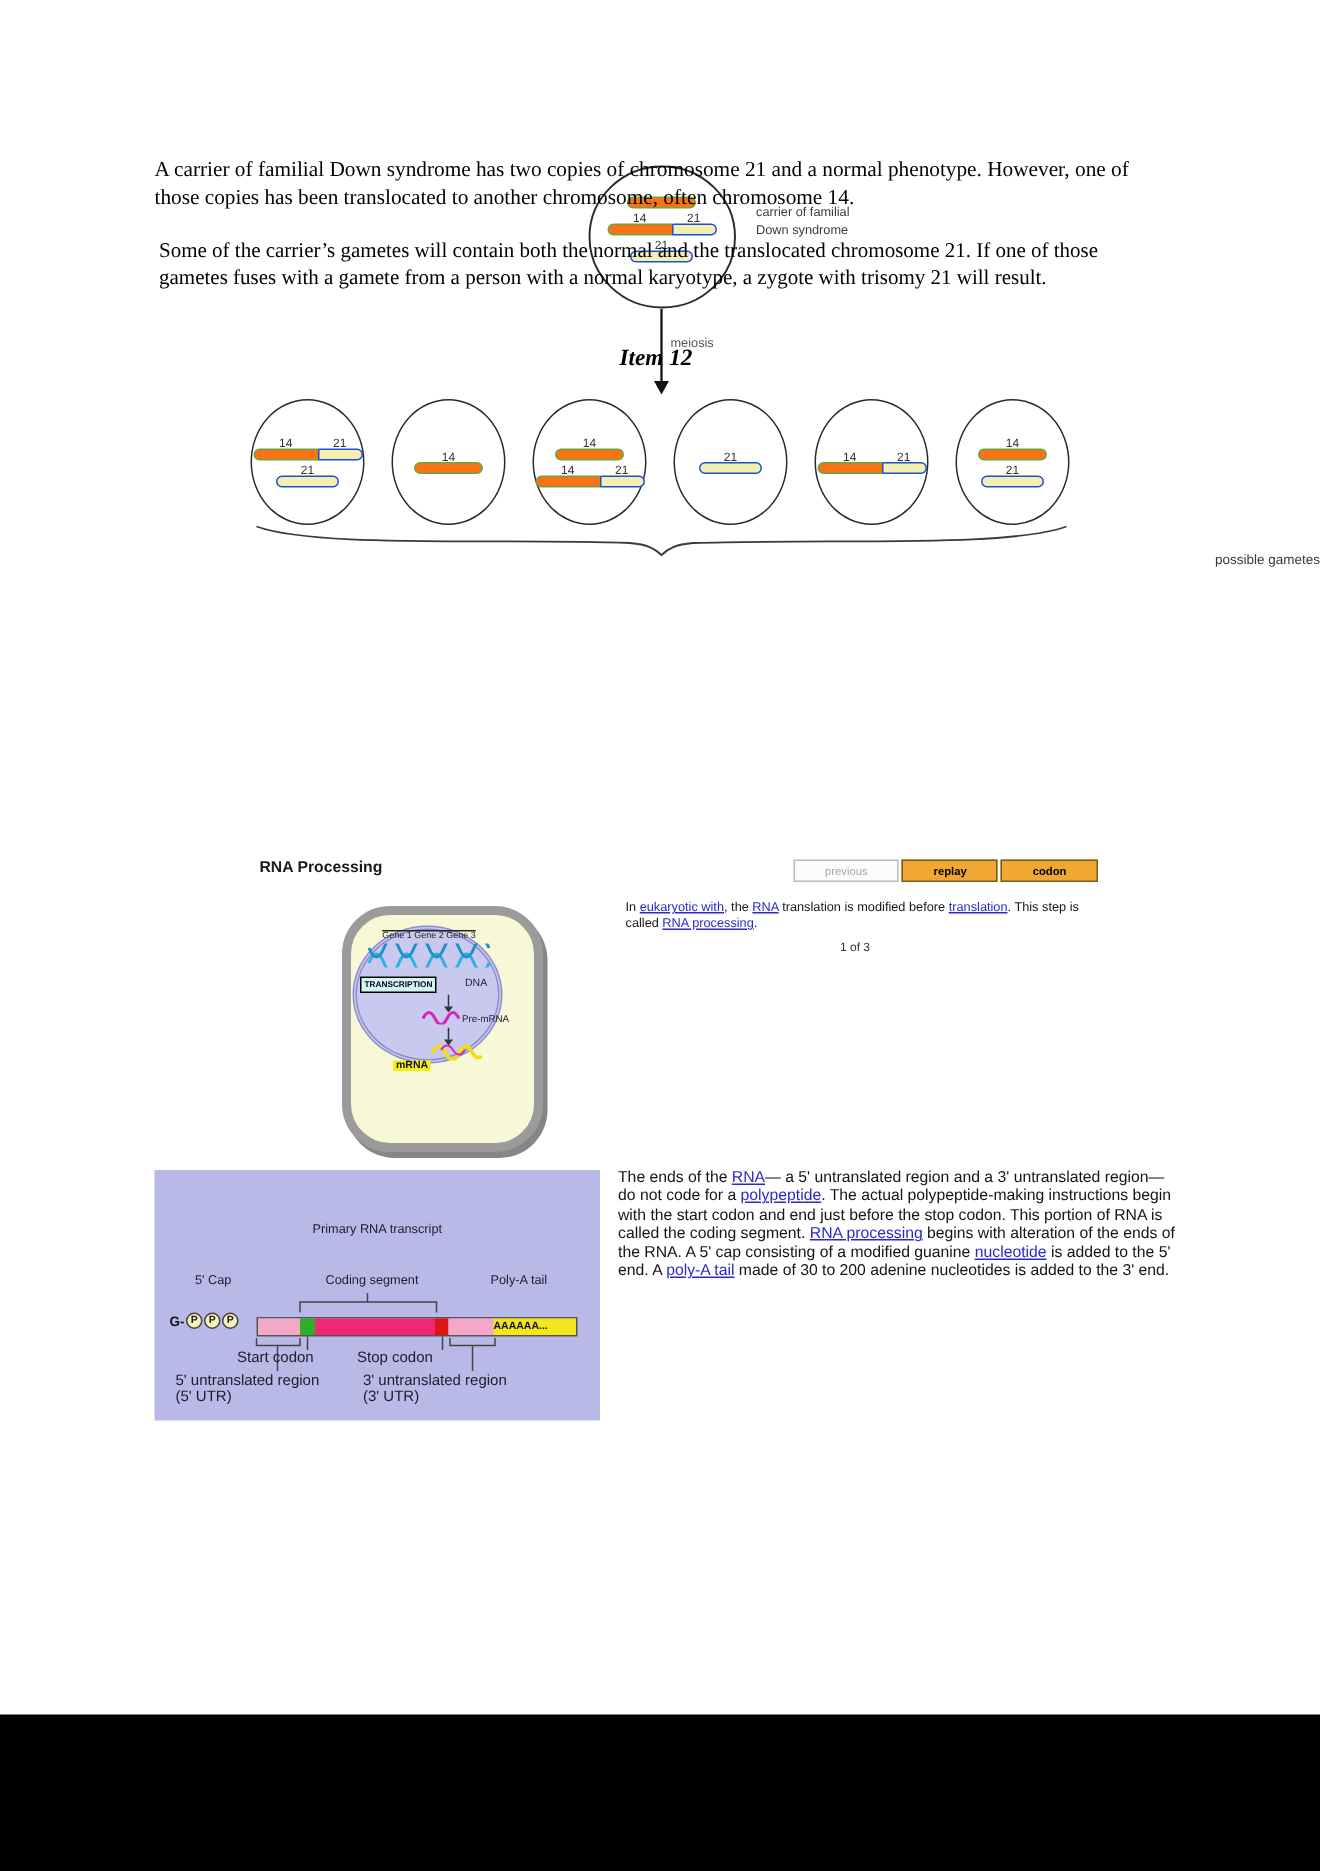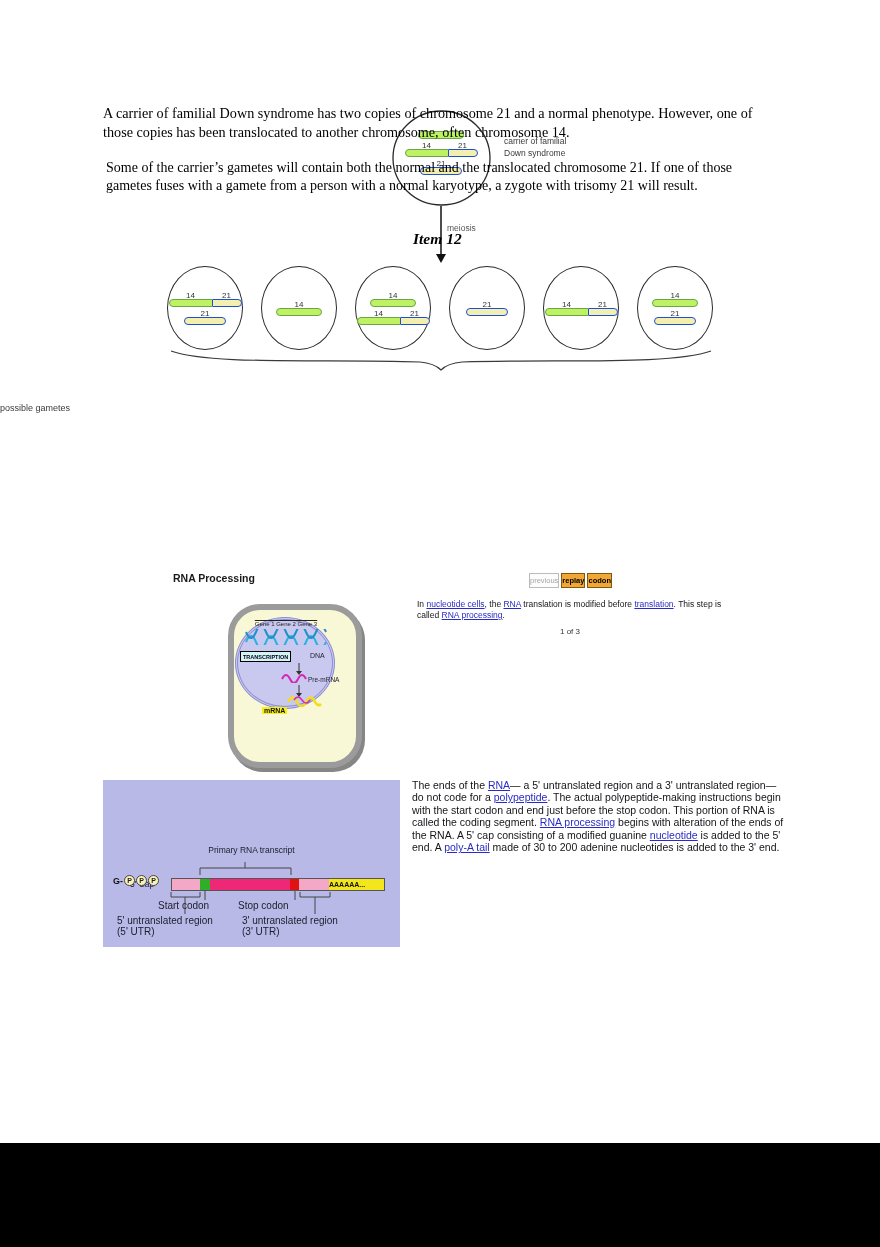--- a/index.html
+++ b/index.html
@@ -17,31 +17,31 @@
   #carrier-label{position:absolute;left:504px;top:136px;font-size:8.5px;line-height:11.5px;color:#3a3a3a;z-index:3;}
   #meiosis-label{position:absolute;left:447px;top:223px;font-size:8.5px;color:#555;z-index:5;}
   #item-heading{position:absolute;left:413px;top:230px;font-size:15.5px;font-weight:bold;z-index:4;font-style:italic;}
 
   
   #gametes{position:absolute;left:167px;top:266px;width:546px;display:flex;justify-content:space-between;z-index:1;}
   .gamete{width:76px;height:84px;border:1.4px solid #2a2a2a;border-radius:50%;
           display:flex;align-items:center;justify-content:center;box-sizing:border-box;}
   .chrom-row{display:flex;justify-content:center;padding-top:9px;position:relative;margin-bottom:1px;}
   .seg{position:relative;height:8px;box-sizing:border-box;}
-  .seg-g{background:#bef264;border:1px solid #69a744;width:44px;}
+  .seg-g{background:#f97316;border:1px solid #69a744;width:44px;}
   .seg-y{background:#f3efae;border:1px solid #1d4ed8;width:30px;}
   .seg:first-child{border-radius:4px 1px 1px 4px;}
   .seg + .seg{border-radius:1px 4px 4px 1px;margin-left:-1px;}
   .seg:only-child{border-radius:4px;}
   .seg-g:only-child{width:46px;}
   .seg-y:only-child{width:42px;}
   .seg-label{position:absolute;top:-9.5px;left:50%;transform:translateX(-50%);
              font-size:8px;line-height:9px;color:#333;white-space:nowrap;}
-  #possible-gametes{position:absolute;left:0;top:368px;width:880px;text-align:left;
-                    font-size:9px;color:#3a3a3a;z-index:1;margin-top:35px;}
+  #possible-gametes{position:absolute;left:0;top:368px;width:880px;text-align:right;
+                    font-size:9px;color:#3a3a3a;z-index:1;}
 
   
   #rna-heading{position:absolute;left:173px;top:572px;font-size:10.5px;font-weight:bold;color:#1a1a1a;}
   #cell{position:absolute;left:228px;top:604px;width:134px;height:164px;background:#f8f8d6;
         border:6px solid #9b9b9b;border-radius:32px;box-shadow:3px 4px 0 #868686;box-sizing:border-box;z-index:1;}
   #nucleus{position:absolute;left:1px;top:7px;width:100px;height:92px;background:#c9c9f0;
            border:3px double #8d8dd2;border-radius:50%;box-sizing:border-box;}
   #genes{position:absolute;left:4px;top:11px;width:96px;text-align:center;font-size:6px;
          color:#222;white-space:nowrap;text-decoration:overline;}
   #dna-svg{position:absolute;left:10px;top:19px;}
@@ -51,31 +51,31 @@
   .mini-arrow{position:absolute;}
   #arrow1{left:60px;top:53px;}
   #arrow2{left:60px;top:75px;}
   #premrna-svg{position:absolute;left:46px;top:63px;}
   #premrna-label{position:absolute;left:74px;top:66px;font-size:6.5px;color:#223;}
   #mrna-svg{position:absolute;left:52px;top:85px;}
   #mrna-label{position:absolute;left:28px;top:97px;font-size:7px;font-weight:bold;
               background:#f6ee1c;padding:0 2px;color:#111;}
 
   #nav{position:absolute;left:529px;top:573px;display:flex;gap:2px;z-index:1;}
-  .nav-btn{font-size:7.5px;padding:2px 0;border:1px solid;font-family:"Liberation Sans",sans-serif;cursor:pointer;}
+  .nav-btn{font-size:7.5px;padding:2px 20px;border:1px solid;font-family:"Liberation Sans",sans-serif;cursor:pointer;}
   #btn-previous{background:#fcfcfc;border-color:#bbb;color:#a6a6a6;}
   #btn-replay,#btn-next{background:#f0a733;border-color:#7c5a14;color:#000;font-weight:bold;}
   #page-indicator{position:absolute;left:529px;top:591px;width:82px;text-align:center;font-size:8px;color:#333;margin-top:36px;}
   #rna-intro{position:absolute;left:417px;top:599px;width:308px;font-size:8.5px;line-height:11px;color:#16161a;}
   .lnk{color:#2a2ac8;text-decoration:underline;cursor:pointer;}
 
   
   #transcript-panel{position:absolute;left:103px;top:780px;width:297px;height:167px;background:#b9b9e8;}
   #tp-svg{position:absolute;left:0;top:0;}
-  .tp-text{position:absolute;font-size:8.5px;color:#1c1c2a;margin-top:31px;}
+  .tp-text{position:absolute;font-size:8.5px;color:#1c1c2a;}
   #tp-title{left:0;top:34px;width:100%;text-align:center;}
   #cap-label{left:27px;top:68px;}
   #coding-label{left:60px;top:68px;width:170px;text-align:center;}
   #polya-label{left:224px;top:68px;}
   #gppp{position:absolute;left:10px;top:95px;display:flex;align-items:center;font-size:9px;font-weight:bold;color:#111;}
   .p-circle{width:11px;height:11px;border-radius:50%;background:#f6f2ba;border:1px solid #444;
             font-size:7px;font-weight:bold;display:flex;align-items:center;justify-content:center;
             margin-left:1px;color:#222;box-sizing:border-box;}
   #bar{position:absolute;left:68px;top:98px;height:11px;display:flex;border:1px solid #555;box-sizing:content-box;}
   .bar-seg{height:100%;}
@@ -252,21 +252,21 @@
     <div id="mrna-label">mRNA</div>
   </div>
 
   <div id="nav">
     <button id="btn-previous" class="nav-btn">previous</button>
     <button id="btn-replay" class="nav-btn">replay</button>
     <button id="btn-next" class="nav-btn">codon</button>
   </div>
   <div id="page-indicator">1 of 3</div>
 
-  <div id="rna-intro"><span>In </span><span class="lnk">nucleotide cells</span><span>, the </span><span class="lnk">RNA</span><span> translation is modified before </span><span class="lnk">translation</span><span>. This step is called </span><span class="lnk">RNA processing</span><span>.</span></div>
+  <div id="rna-intro"><span>In </span><span class="lnk">eukaryotic with</span><span>, the </span><span class="lnk">RNA</span><span> translation is modified before </span><span class="lnk">translation</span><span>. This step is called </span><span class="lnk">RNA processing</span><span>.</span></div>
 
   <div id="transcript-panel">
     <svg id="tp-svg" width="297" height="167">
       <path d="M97,95 L97,88 L188,88 L188,95 M142,88 L142,82" fill="none" stroke="#444" stroke-width="1"></path>
       <path d="M102,111 L102,120" stroke="#444" stroke-width="1"></path>
       <path d="M192,111 L192,120" stroke="#444" stroke-width="1"></path>
       <path d="M68,112 L68,117 L97,117 L97,112 M82,117 L82,134" fill="none" stroke="#444" stroke-width="1"></path>
       <path d="M197,112 L197,117 L227,117 L227,112 M212,117 L212,134" fill="none" stroke="#444" stroke-width="1"></path>
     </svg>
     <div id="tp-title" class="tp-text">Primary RNA transcript</div>

